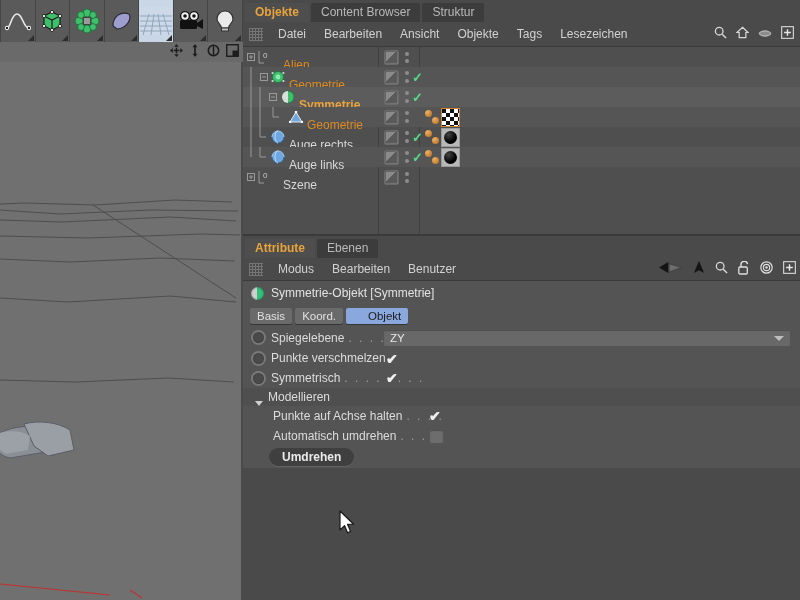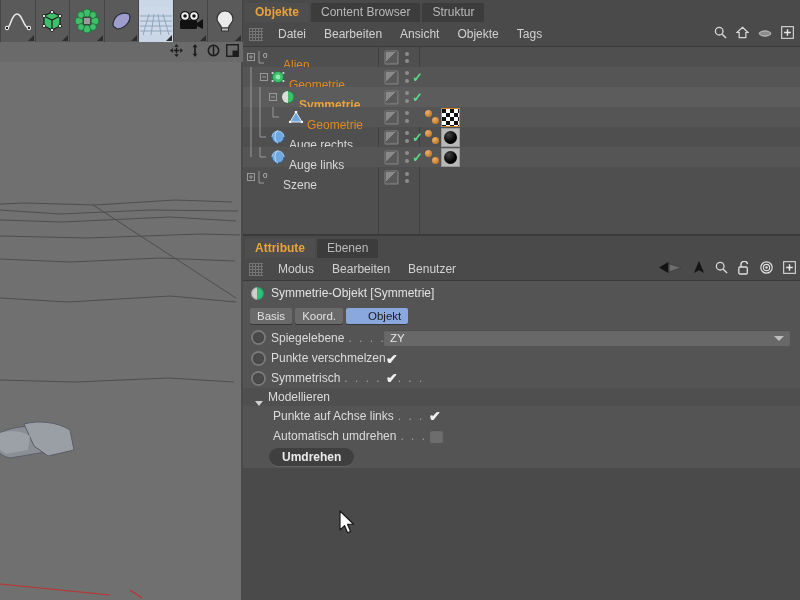--- a/index.html
+++ b/index.html
@@ -298,20 +298,21 @@
       <div class="tab">Struktur</div>
     </div>
 
     <div class="menubar">
       <div class="grip"></div>
       <div class="menu-item">Datei</div>
       <div class="menu-item">Bearbeiten</div>
       <div class="menu-item">Ansicht</div>
       <div class="menu-item">Objekte</div>
       <div class="menu-item">Tags</div>
+      <div class="menu-item">Lesezeichen</div>
       <div class="menu-icons">
         <span>
           <svg width="13" height="13" viewBox="0 0 14 14">
               <circle cx="5.6" cy="5.6" r="4.1" fill="none" stroke="#d8d8d8" stroke-width="1.4"></circle>
               <path d="M8.8 8.8 L13 13" stroke="#d8d8d8" stroke-width="1.6"></path>
             </svg>
         </span>
         <span>
           <svg width="13" height="13" viewBox="0 0 14 14">
               <path d="M7 1.4 L13 7 H10.6 V12.6 H3.4 V7 H1 Z" fill="none" stroke="#d8d8d8" stroke-width="1.3"></path>
@@ -571,21 +572,21 @@
           <div class="dots">. . . . . . . .</div>
           <div class="cmark" style="left:143px;top:3px;">✔</div>
         </div>
 
         <div class="subsection">
           <span class="tri"></span>
           <span>Modellieren</span>
         </div>
 
         <div class="prow" style="height:20px;padding-left:30px;">
-          <div class="plabel">Punkte auf Achse links</div>
+          <div class="plabel">Punkte auf Achse halten</div>
           <div class="dots">. . . .</div>
           <div class="cmark" style="left:186px;top:3px;">✔</div>
         </div>
 
 
         <div class="prow" style="height:20px;padding-left:30px;">
           <div class="plabel">Automatisch umdrehen</div>
           <div class="dots">. . . .</div>
           <div class="cbox" style="left:186px;top:3px;"></div>
         </div>

